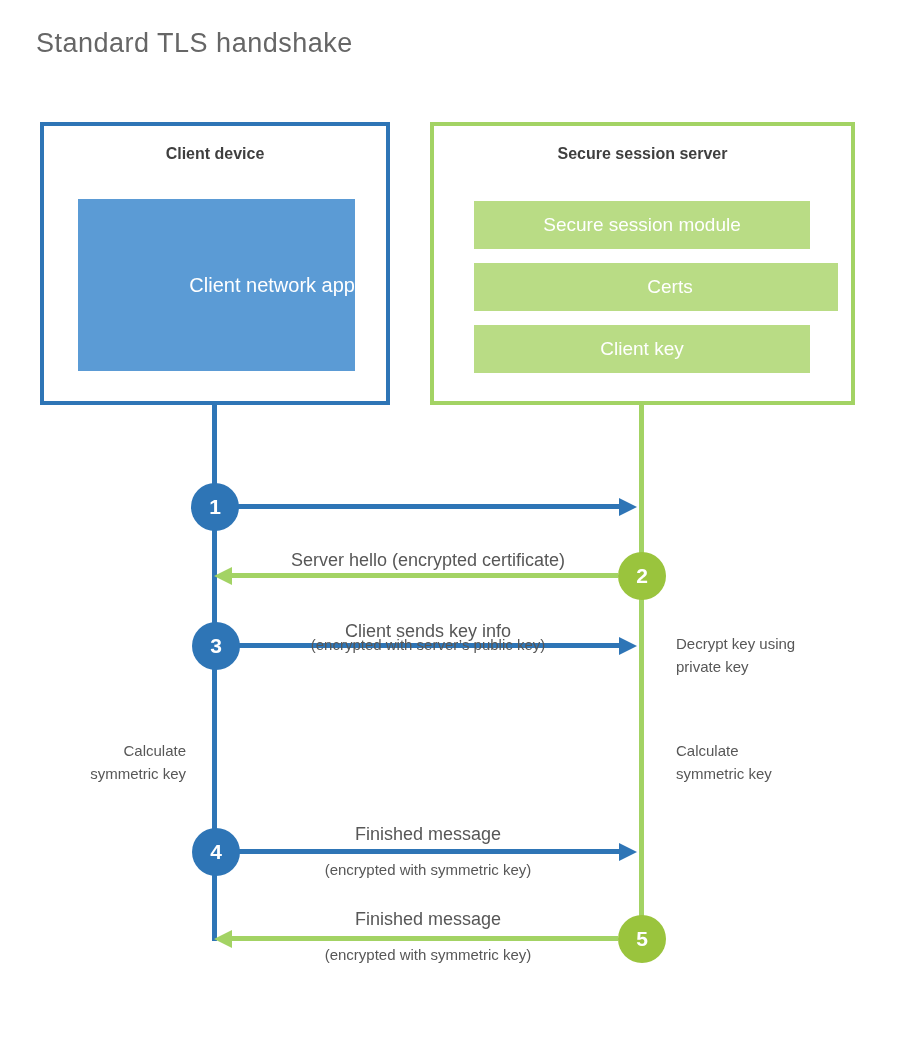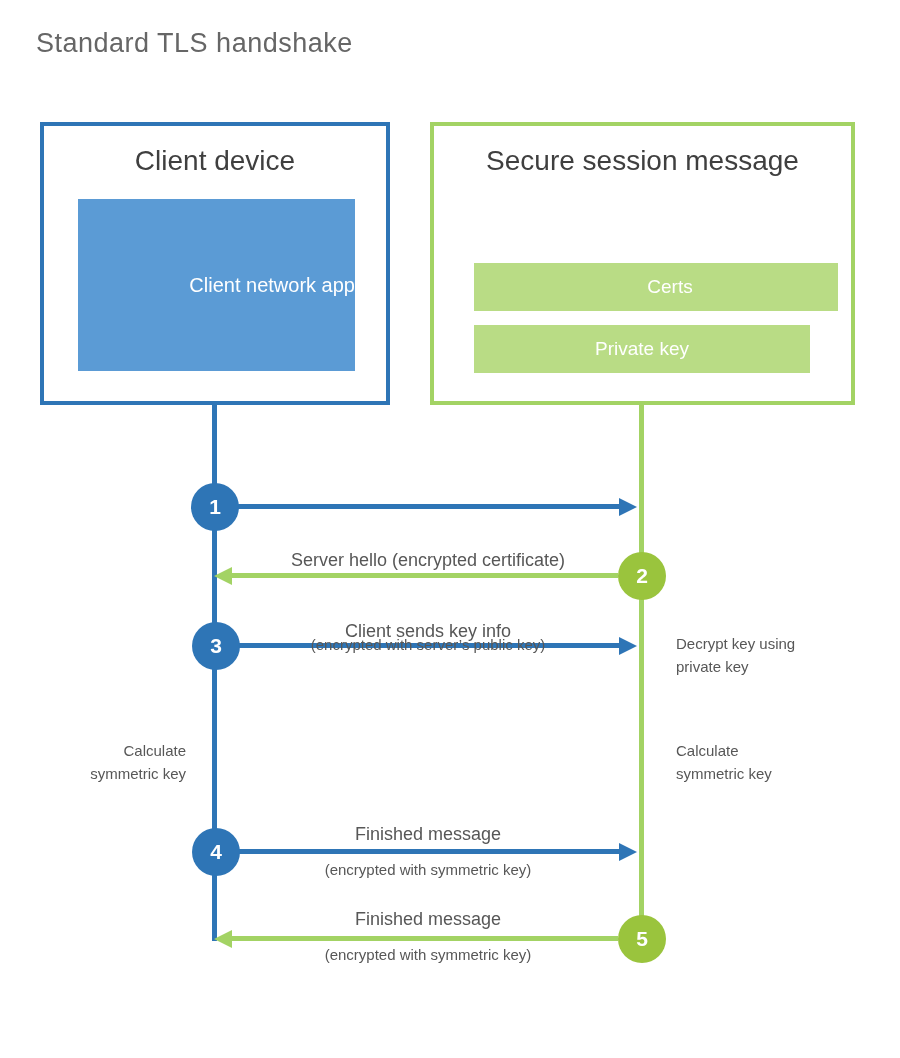--- a/index.html
+++ b/index.html
@@ -15,21 +15,21 @@
   .page-title{
     left:36px;top:28px;
     font-size:27px;font-weight:300;color:#666666;letter-spacing:0.5px;
   }
   
   .actor-box{box-sizing:border-box;width:350px;height:283px;top:122px;background:#ffffff;}
   .client-box{left:40px;border:4px solid #2e75b6;}
   .server-box{left:430px;width:425px;border:4px solid #a3d364;}
   .actor-title{
     width:100%;top:145px;text-align:center;
-    font-size:28px;font-weight:normal;color:#3f3f3f;
+    font-size:16px;font-weight:bold;color:#3f3f3f;
   }
   .client-title{left:40px;width:350px;}
   .server-title{left:430px;width:425px;}
   .app-box{
     left:78px;top:199px;width:277px;height:172px;background:#5b9bd5;
     display:flex;align-items:center;justify-content:flex-end;
   }
   .app-box span{display:block;max-width:180px;text-align:center;color:#ffffff;font-size:20px;line-height:30px;}
   .module-box{
     left:474px;width:336px;height:48px;background:#b9dc85;
@@ -81,26 +81,29 @@
 
   <div class="abs page-title">Standard TLS handshake</div>
 
   <div class="abs actor-box client-box"></div>
   <div class="abs actor-title client-title">Client device</div>
   <div class="abs app-box">
     <span>Client network app</span>
   </div>
 
   <div class="abs actor-box server-box"></div>
-  <div class="abs actor-title server-title">Secure session message</div>
+  <div class="abs actor-title server-title">Secure session server</div>
+  <div class="abs module-box module-1">
+    <span>Secure session module</span>
+  </div>
   <div class="abs module-box module-2">
     <span>Certs</span>
   </div>
   <div class="abs module-box module-3">
-    <span>Private key</span>
+    <span>Client key</span>
   </div>
 
   <div class="abs lifeline client-line"></div>
   <div class="abs lifeline server-line"></div>
 
   <div class="abs arrow-bar bar-blue" style="left:215px;top:504px;width:404px;"></div>
   <div class="abs arrow-head head-right-blue" style="left:619px;top:498px;"></div>
   <div class="abs step-circle circle-blue" style="left:191px;top:483px;">
     <span>1</span>
   </div>

